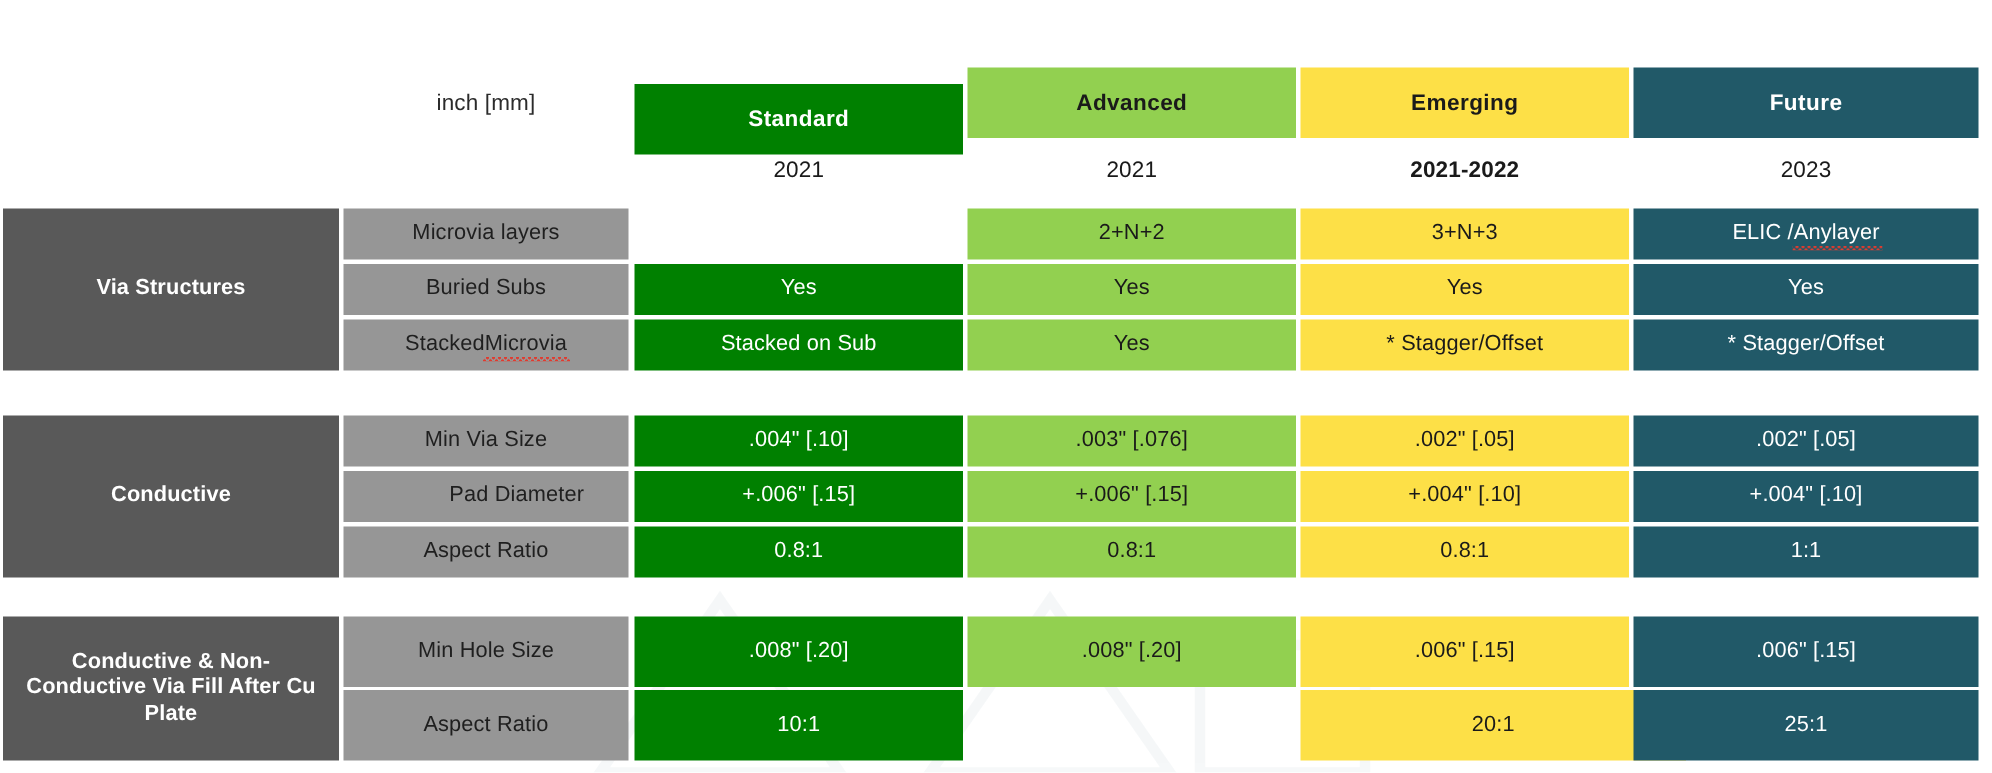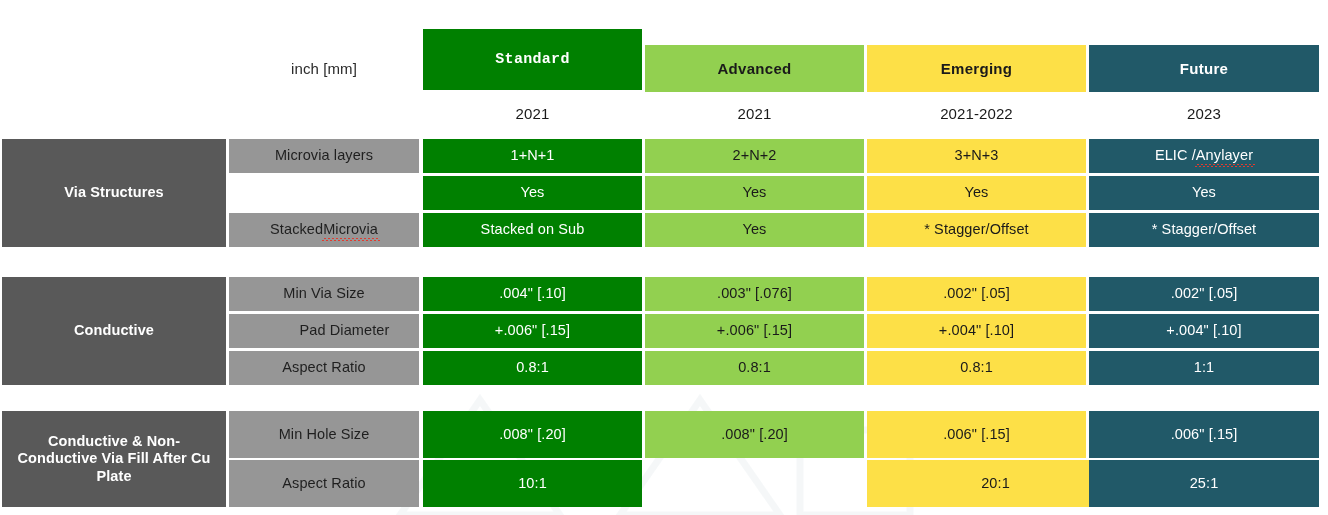--- a/index.html
+++ b/index.html
@@ -89,34 +89,34 @@
 
 <div id="sheet">
 
   <svg class="watermark" style="left:370px; top:370px; width:560px; height:145px;" viewBox="0 0 560 145">
     <polygon points="30,145 110,30 190,145" fill="none" stroke="#eef2f4" stroke-width="7"></polygon>
     <polygon points="250,145 330,30 410,145" fill="none" stroke="#eef2f4" stroke-width="7"></polygon>
     <rect x="430" y="60" width="110" height="85" fill="none" stroke="#eef2f4" stroke-width="7"></rect>
   </svg>
 
 <div class="cell unit-label" style="left: 229px; top: 45px; width: 190px; height: 47px;">inch [mm]</div>
-    <div class="cell col-head c-std" style="left: 423px; top: 29px; width: 219px; height: 61px; font-family: Liberation Mono, monospace;">Standard</div>
+    <div class="cell col-head c-std" style="left: 423px; top: 56px; width: 219px; height: 47px;">Standard</div>
     <div class="cell year" style="left: 423px; top: 95px; width: 219px; height: 38px;">2021</div>
     <div class="cell col-head c-adv" style="left: 645px; top: 45px; width: 219px; height: 47px;">Advanced</div>
     <div class="cell year" style="left: 645px; top: 95px; width: 219px; height: 38px;">2021</div>
     <div class="cell col-head c-emg" style="left: 867px; top: 45px; width: 219px; height: 47px;">Emerging</div>
-    <div class="cell year" style="left: 867px; top: 95px; width: 219px; height: 38px;">2021-2022</div>
+    <div class="cell year" style="left: 867px; top: 95px; width: 219px; height: 38px; font-weight: bold;">2021-2022</div>
     <div class="cell col-head c-fut" style="left: 1089px; top: 45px; width: 230px; height: 47px;">Future</div>
     <div class="cell year" style="left: 1089px; top: 95px; width: 230px; height: 38px;">2023</div>
     <div class="cell c-group" style="left: 2px; top: 139px; width: 224px; height: 108px; padding: 0px 10px;">Via Structures</div>
     <div class="cell c-rowlab" style="left: 229px; top: 139px; width: 190px; height: 34px;">Microvia layers</div>
-    <div class="cell c-std" style="left: 423px; top: 139px; width: 219px; height: 34px;">1+N+1</div>
     <div class="cell c-adv" style="left: 645px; top: 139px; width: 219px; height: 34px;">2+N+2</div>
     <div class="cell c-emg" style="left: 867px; top: 139px; width: 219px; height: 34px;">3+N+3</div>
     <div class="cell c-fut" style="left: 1089px; top: 139px; width: 230px; height: 34px;">ELIC /<span class="squiggle">Anylayer</span></div>
+    <div class="cell c-rowlab" style="left: 229px; top: 176px; width: 190px; height: 34px;">Buried Subs</div>
     <div class="cell c-std" style="left: 423px; top: 176px; width: 219px; height: 34px;">Yes</div>
     <div class="cell c-adv" style="left: 645px; top: 176px; width: 219px; height: 34px;">Yes</div>
     <div class="cell c-emg" style="left: 867px; top: 176px; width: 219px; height: 34px;">Yes</div>
     <div class="cell c-fut" style="left: 1089px; top: 176px; width: 230px; height: 34px;">Yes</div>
     <div class="cell c-rowlab" style="left: 229px; top: 213px; width: 190px; height: 34px;">Stacked <span class="squiggle">Microvia</span></div>
     <div class="cell c-std" style="left: 423px; top: 213px; width: 219px; height: 34px; text-align: center;">Stacked on Sub</div>
     <div class="cell c-adv" style="left: 645px; top: 213px; width: 219px; height: 34px;">Yes</div>
     <div class="cell c-emg" style="left: 867px; top: 213px; width: 219px; height: 34px;">* Stagger/Offset</div>
     <div class="cell c-fut" style="left: 1089px; top: 213px; width: 230px; height: 34px;">* Stagger/Offset</div>
     <div class="cell c-group" style="left: 2px; top: 277px; width: 224px; height: 108px; padding: 0px 10px;">Conductive</div>

